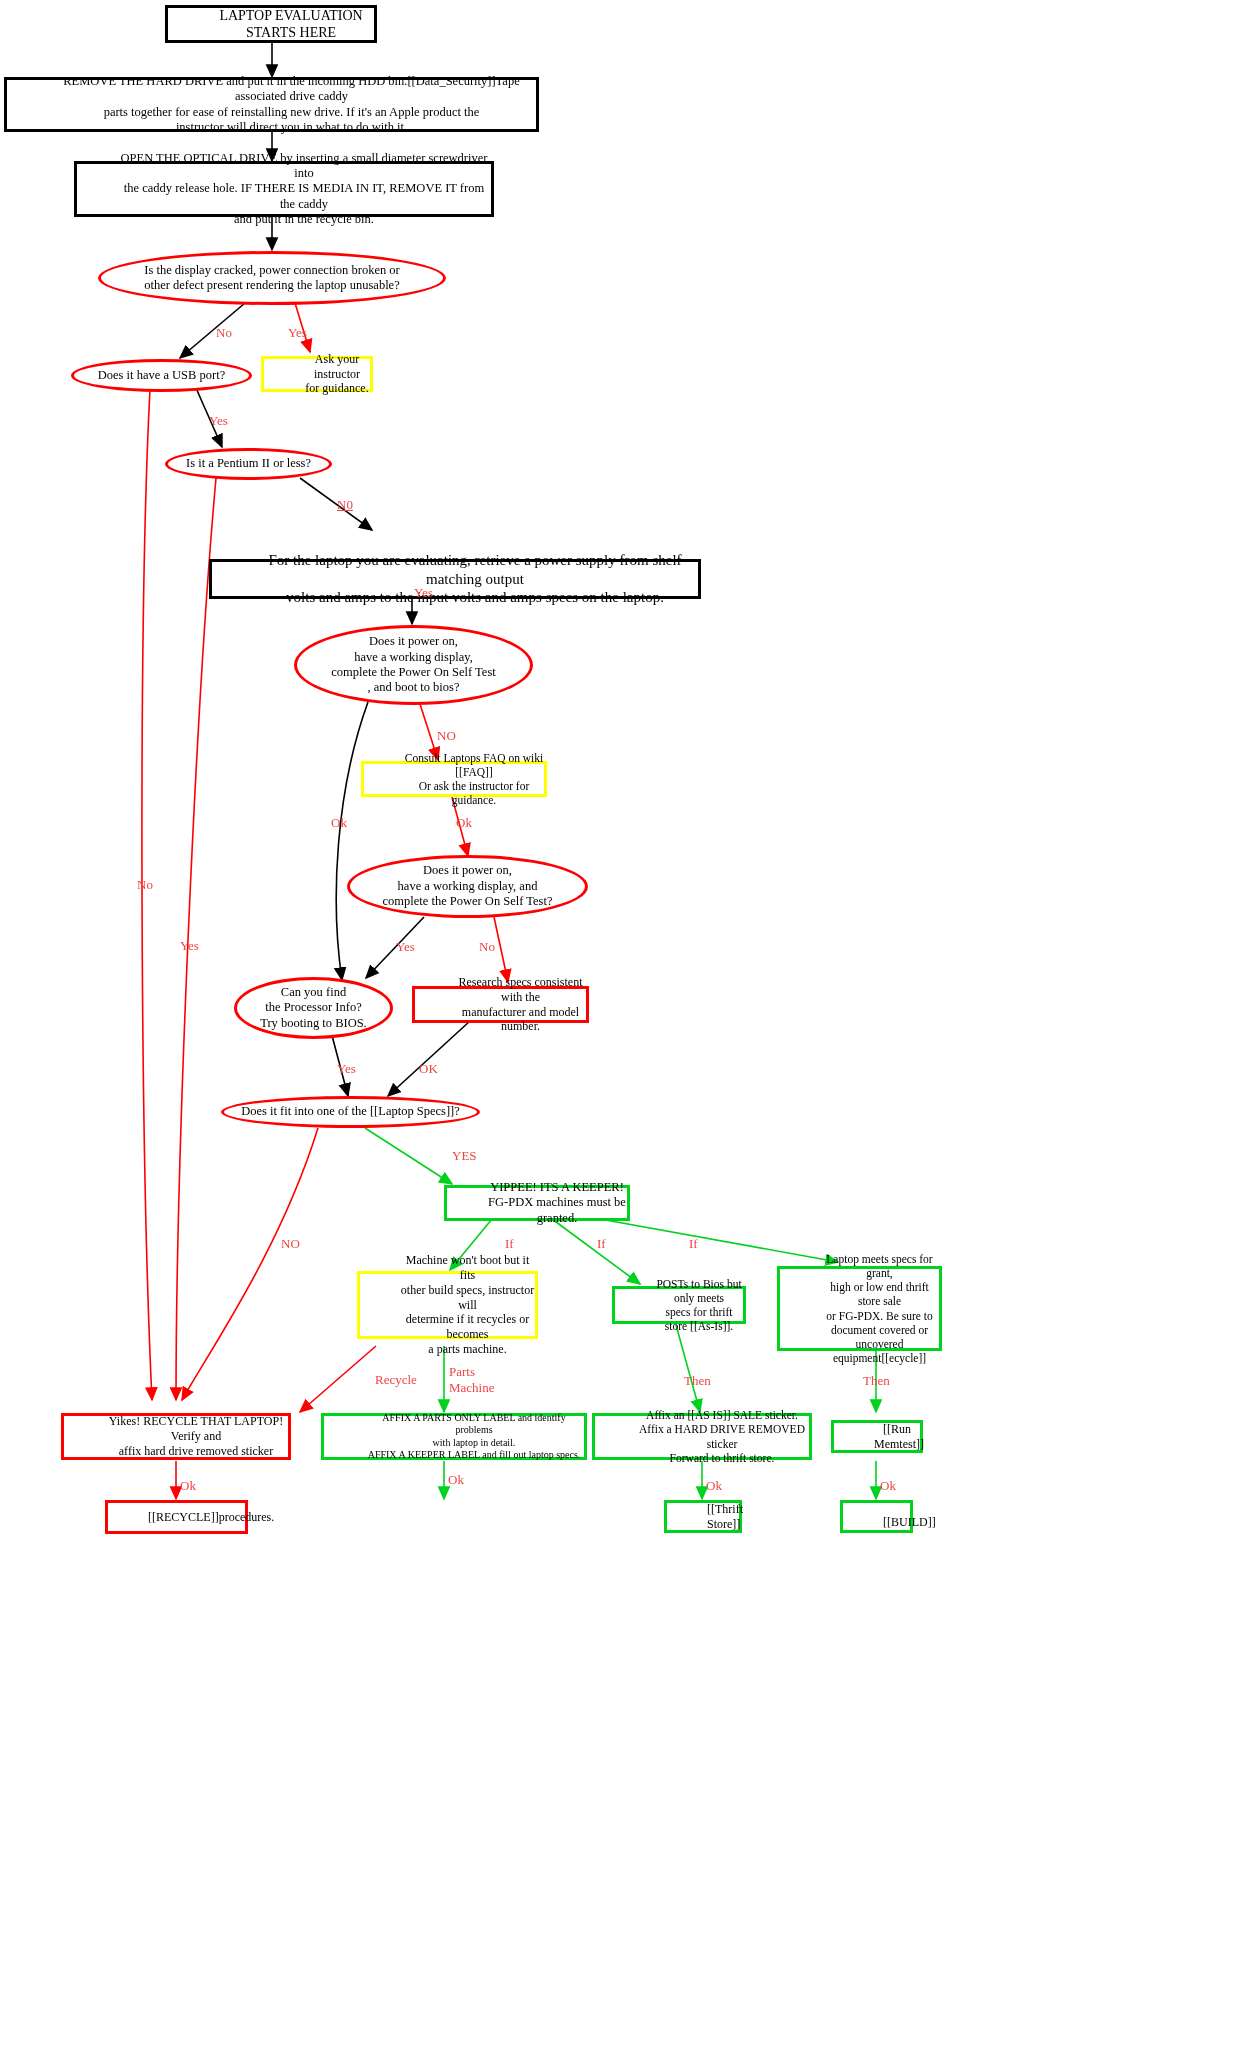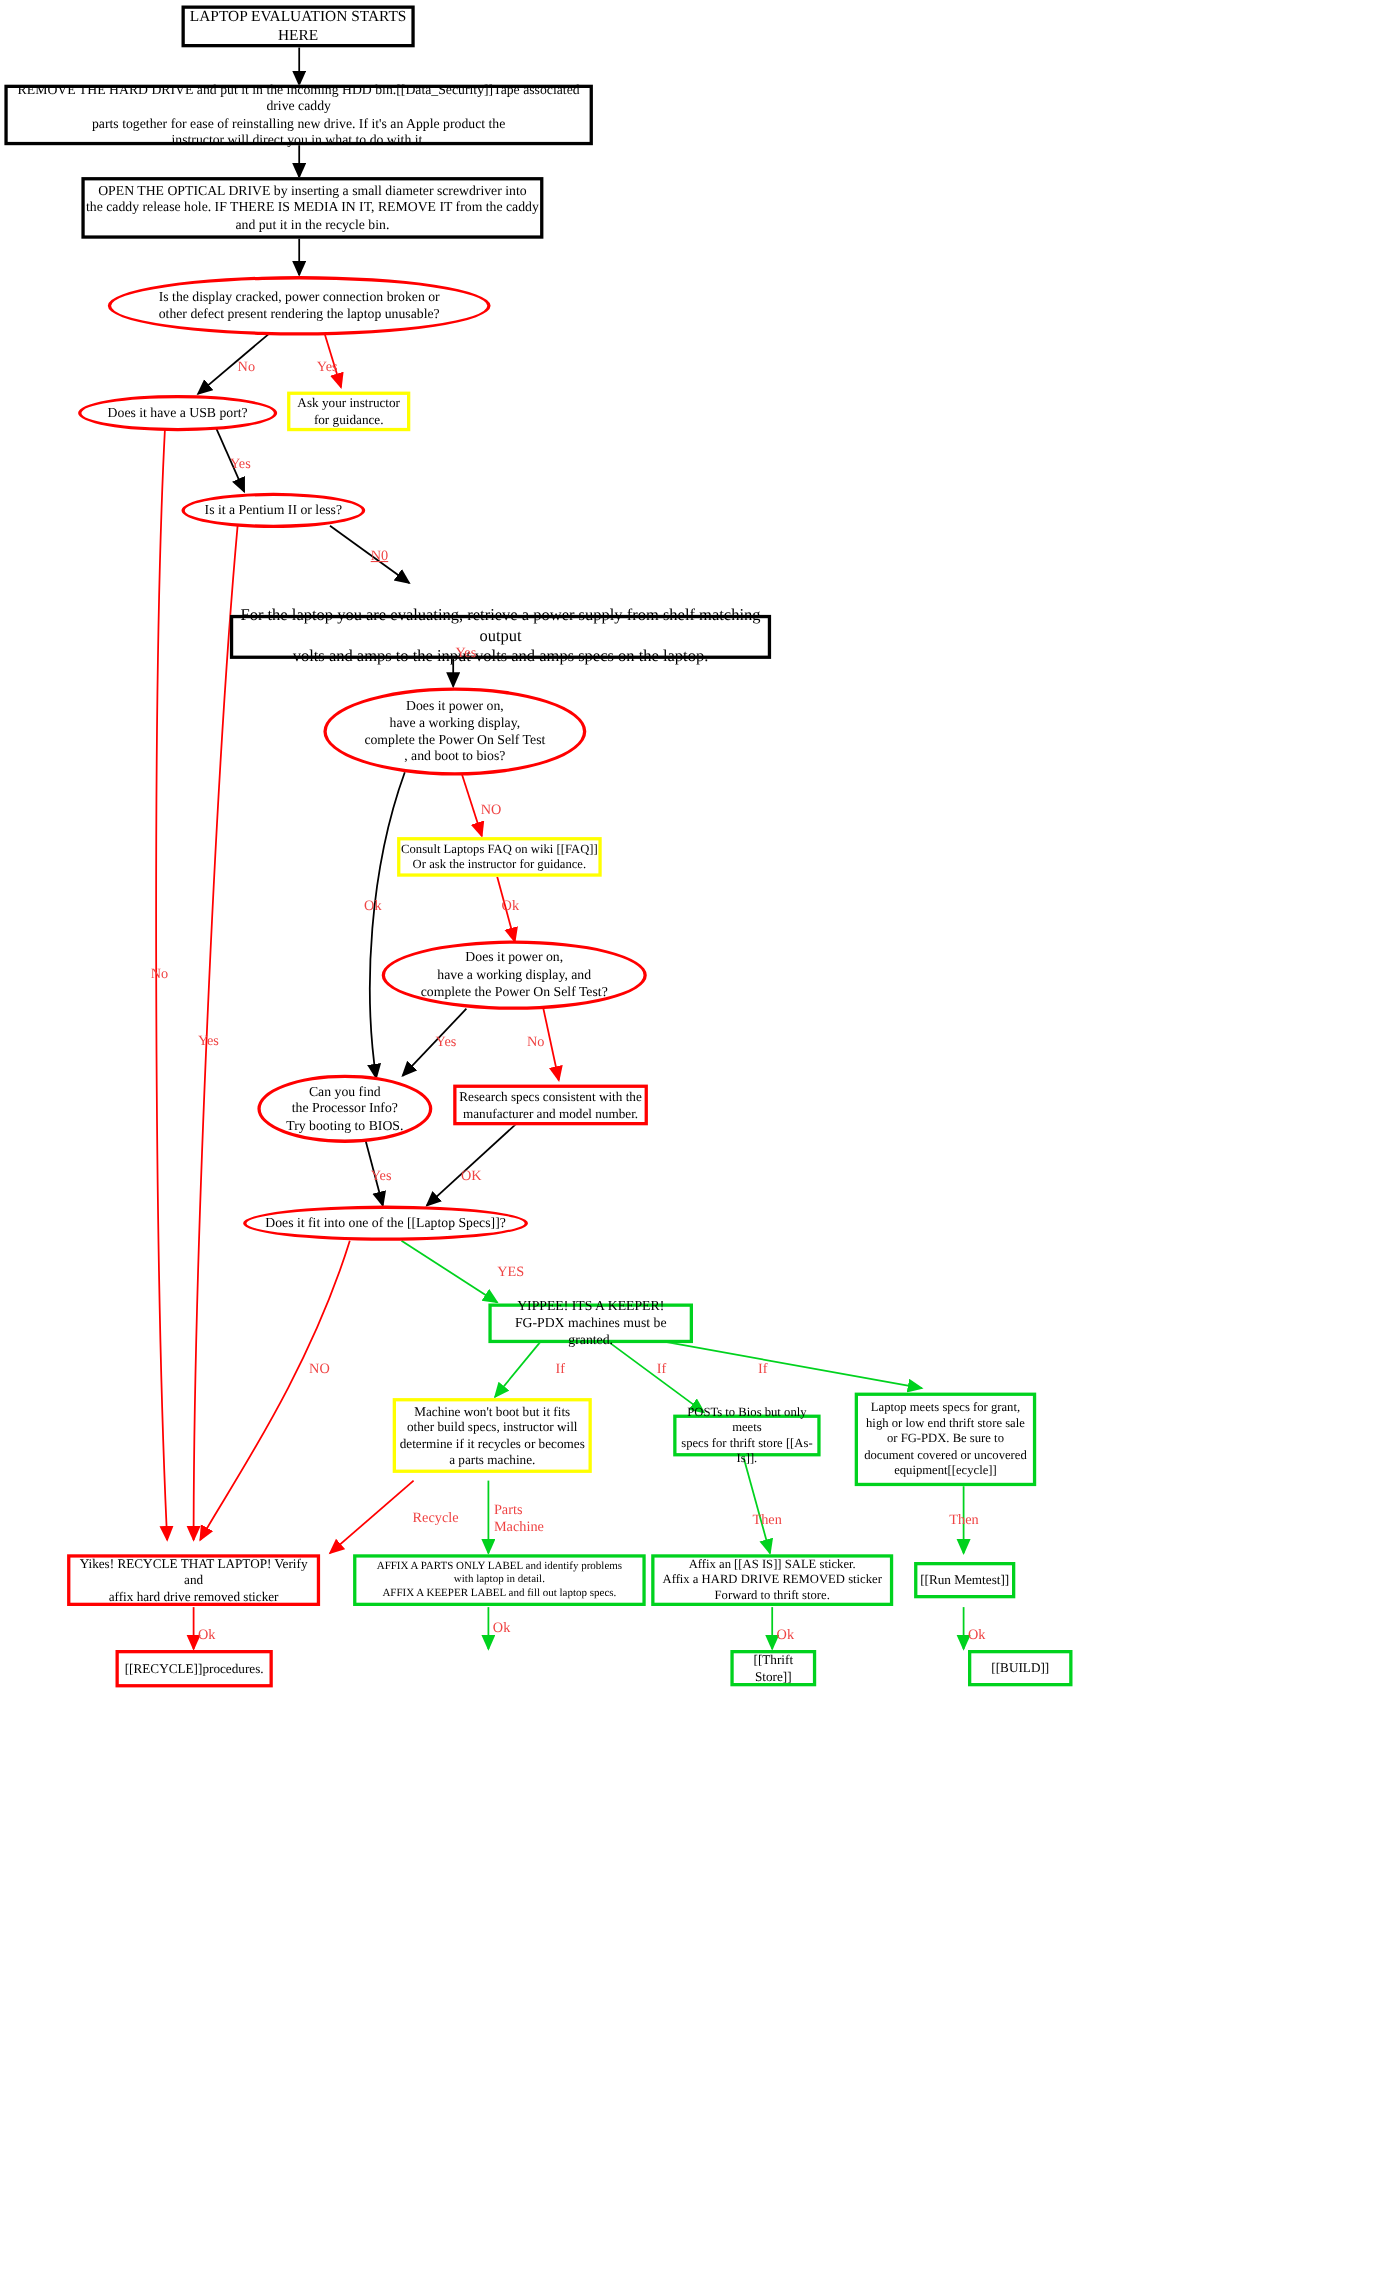--- a/index.html
+++ b/index.html
@@ -2,21 +2,21 @@
 <html><head>
 <meta charset="utf-8">
 <style>
   html,body{margin:0;padding:0;background:#ffffff;}
   body{font-family:"Liberation Serif", serif;}
   #root{position:relative;width:1248px;height:2072px;background:#fff;overflow:hidden;}
   svg#edges{position:absolute;left:0;top:0;width:1248px;height:2072px;pointer-events:none;}
   .node{position:absolute;box-sizing:border-box;display:flex;align-items:center;justify-content:center;text-align:center;}
   .node .txt{display:block;width:100%;line-height:1.23;}
   
-  .rect{border-style:solid;background:#ffffff;}
+  .rect{border-style:solid;background:#ffffff;padding-left:40px;}
   .rect.black{border-color:#000000;border-width:3px;}
   .rect.red{border-color:#ff0000;border-width:3px;}
   .rect.yellow{border-color:#ffff00;border-width:3px;}
   .rect.green{border-color:#00d21e;border-width:3px;}
   
   .ell{border-radius:50%;background:#ffffff;border:3px solid #ff0000;}
   .lbl{position:absolute;font-size:13px;color:#ef4444;white-space:nowrap;font-family:"Liberation Serif",serif;}
 </style>
 </head>
 <body>
@@ -219,21 +219,21 @@
 
   <div class="node rect red" style="left:105px;top:1500px;width:143px;height:34px;font-size:12px;">
     <span class="txt">[[RECYCLE]]procedures.</span>
   </div>
 
 
   <div class="node rect green" style="left:664px;top:1500px;width:78px;height:33px;font-size:12px;">
     <span class="txt">[[Thrift Store]]</span>
   </div>
 
-  <div class="node rect green" style="left:880px;top:1500px;width:95px;height:33px;font-size:12px;">
+  <div class="node rect green" style="left:840px;top:1500px;width:73px;height:33px;font-size:12px;align-items:flex-end;">
     <span class="txt">[[BUILD]]</span>
   </div>
 
   <div class="lbl" style="left:216px;top:325px;">No</div>
   <div class="lbl" style="left:288px;top:325px;">Yes</div>
   <div class="lbl" style="left:137px;top:877px;">No</div>
   <div class="lbl" style="left:209px;top:413px;">Yes</div>
   <div class="lbl" style="left:180px;top:938px;">Yes</div>
   <div class="lbl" style="left:337px;top:497px;text-decoration:underline;">N0</div>
   <div class="lbl" style="left:414px;top:585px;">Yes</div>

